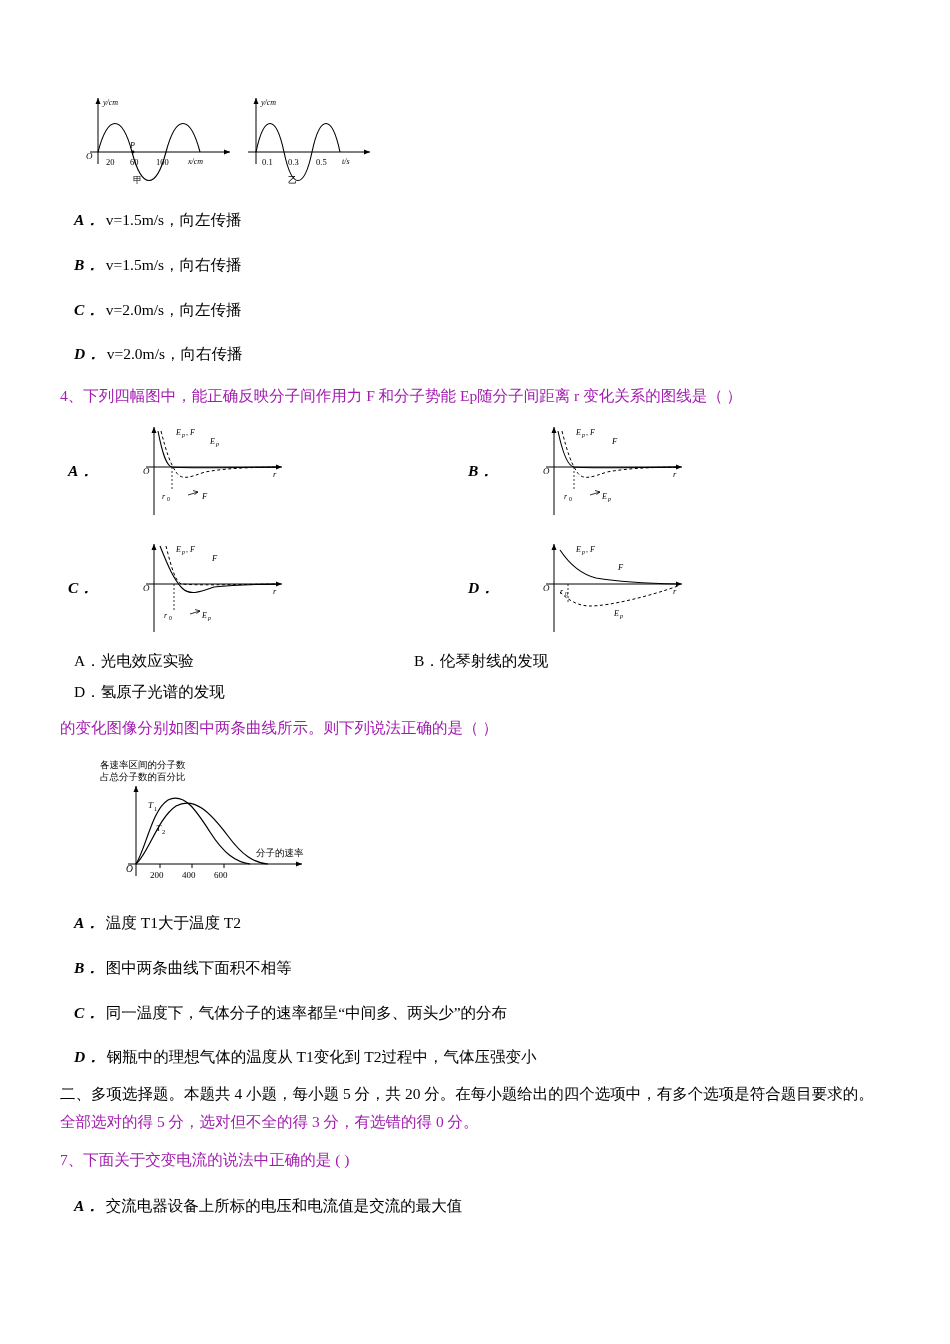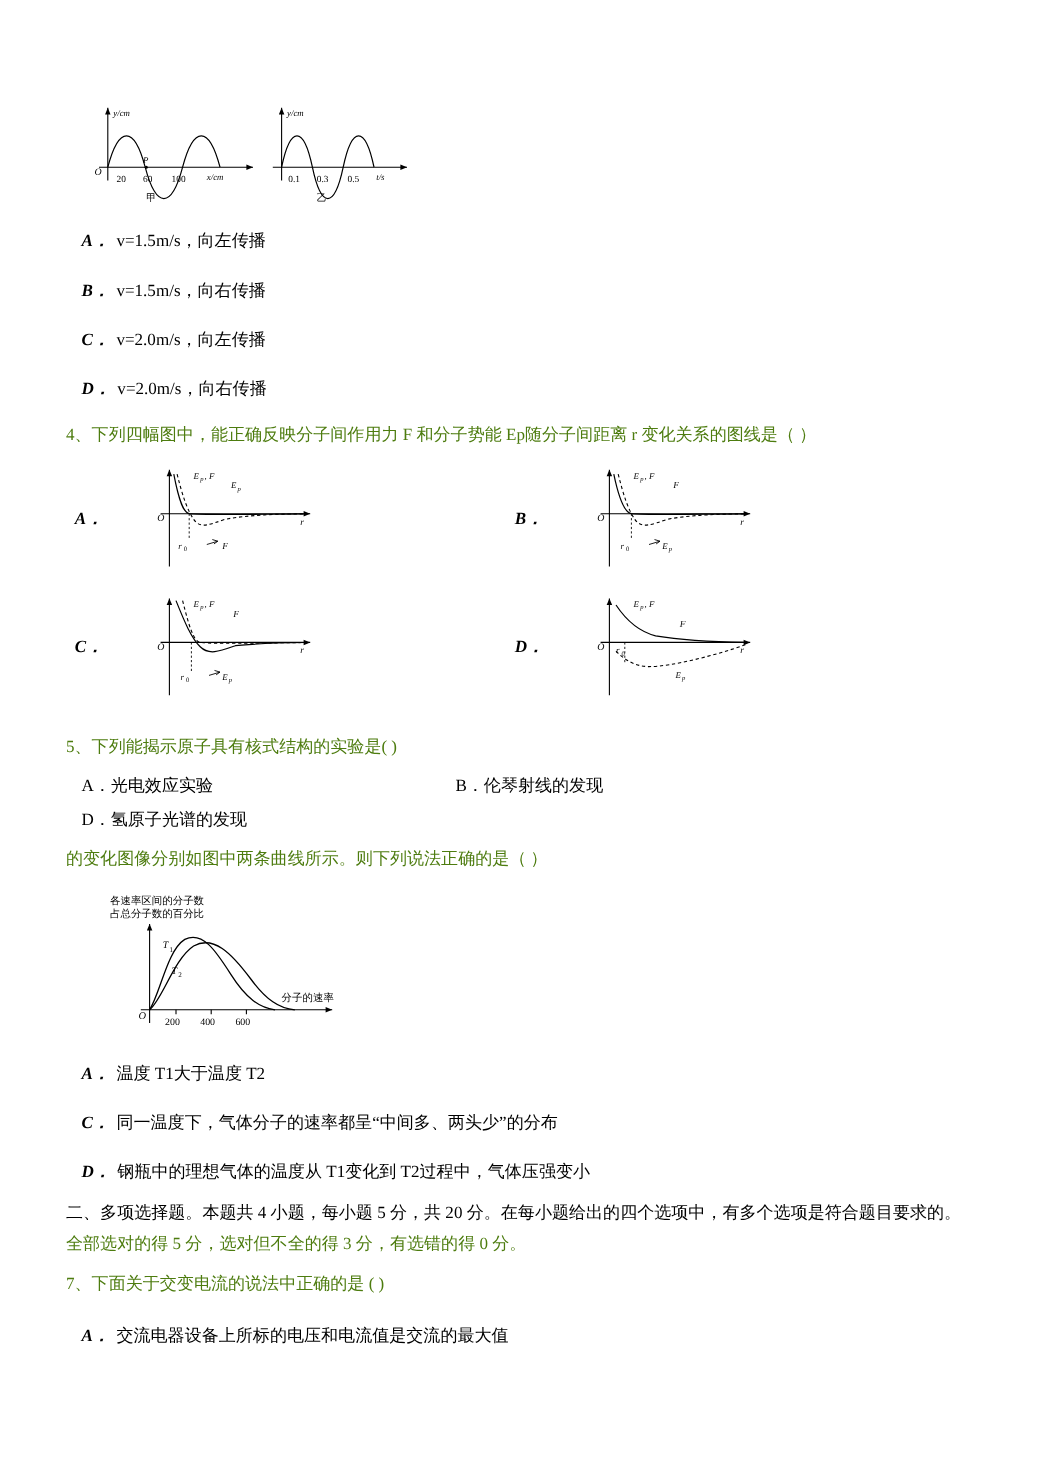--- a/index.html
+++ b/index.html
@@ -26,21 +26,21 @@
     left: 60px;
     top: 80px;
     width: 838px;
   }
 
   
   .qtext {
     font-size: 15.5px;
     line-height: 1.9;
     font-family: "Liberation Serif", serif;
-    color: #4d7c0f;
+    color: #a21caf;
   }
   .opt {
     font-size: 15.5px;
     line-height: 1.6;
     margin: 20px 0 10px 14px;
     font-family: "Liberation Serif", serif;
   }
   .opt .lab {
     font-weight: bold;
     font-style: italic;
@@ -269,21 +269,20 @@
           <text x="163" y="58" font-family="Liberation Serif, serif" font-size="8.5" font-style="italic">r</text>
           <text x="50" y="58" font-family="Liberation Serif, serif" font-size="8" font-style="italic">r</text>
           <text x="55" y="60" font-family="Liberation Serif, serif" font-size="6">0</text>
           <text x="104" y="80" font-family="Liberation Serif, serif" font-size="8" font-style="italic">E</text>
           <text x="110" y="82" font-family="Liberation Serif, serif" font-size="6" font-style="italic">p</text>
         </svg>
       </div>
     </div>
   </div>
 
-  <div class="qtext mt24">5、下列能揭示原子具有核式结构的实验是(        )</div>
   <div>
     <div class="optrow">
       <div><span class="lab">A．</span><span>光电效应实验</span></div>
       <div><span class="lab">B．</span><span>伦琴射线的发现</span></div>
     </div>
     <div class="optrow">
       <div><span class="lab">D．</span><span>氢原子光谱的发现</span></div>
     </div>
   </div>
 
@@ -319,20 +318,23 @@
         <text x="72" y="78" font-family="Liberation Serif, serif" font-size="6.5">2</text>
       </svg>
     </div>
   </div>
 
   <div>
     <div class="opt">
       <span class="lab">A．</span><span>温度 T1大于温度 T2</span>
     </div>
     <div class="opt">
+      <span class="lab">B．</span><span>图中两条曲线下面积不相等</span>
+    </div>
+    <div class="opt">
       <span class="lab">C．</span><span>同一温度下，气体分子的速率都呈“中间多、两头少”的分布</span>
     </div>
     <div class="opt">
       <span class="lab">D．</span><span>钢瓶中的理想气体的温度从 T1变化到 T2过程中，气体压强变小</span>
     </div>
   </div>
 
   <div class="section-note">二、多项选择题。本题共 4 小题，每小题 5 分，共 20 分。在每小题给出的四个选项中，有多个选项是符合题目要求的。</div>
   <div class="qtext">全部选对的得 5 分，选对但不全的得 3 分，有选错的得 0 分。</div>
 

